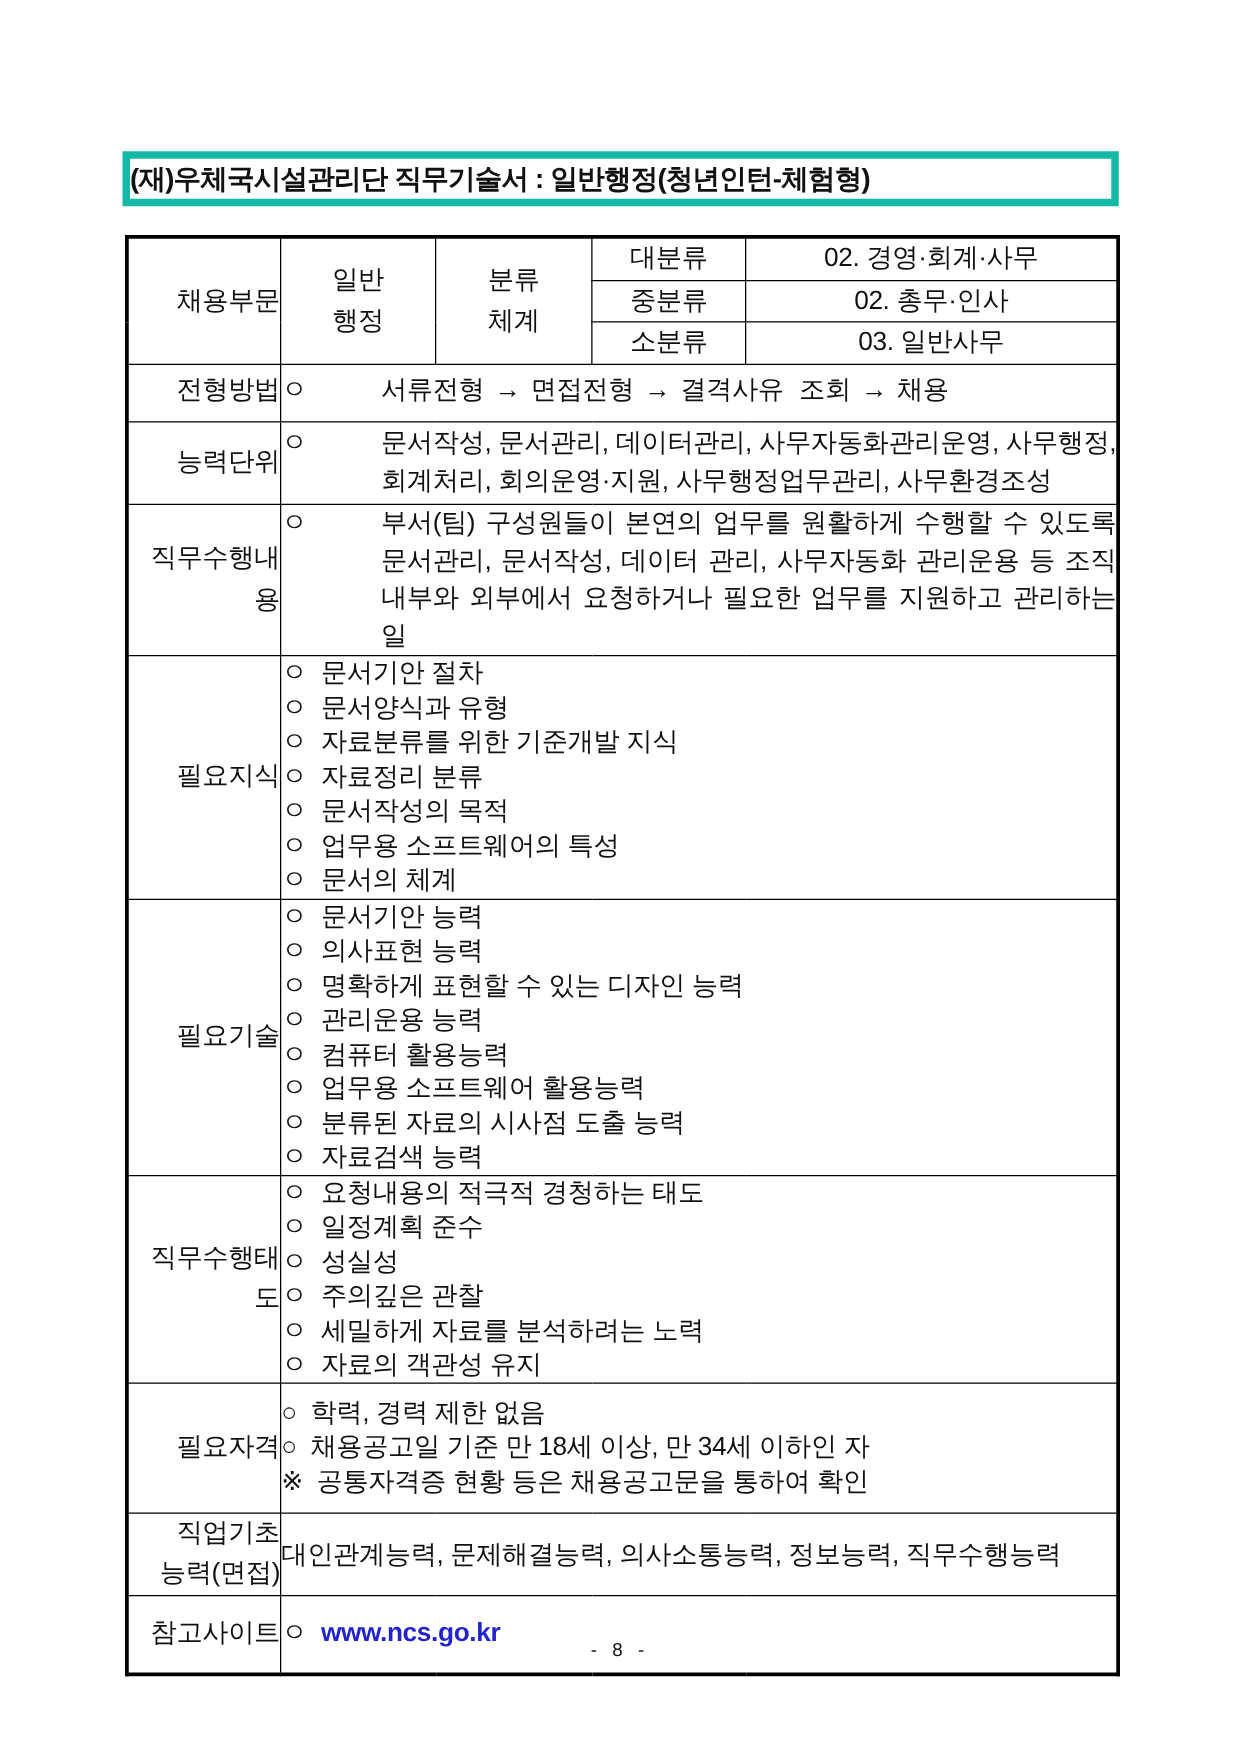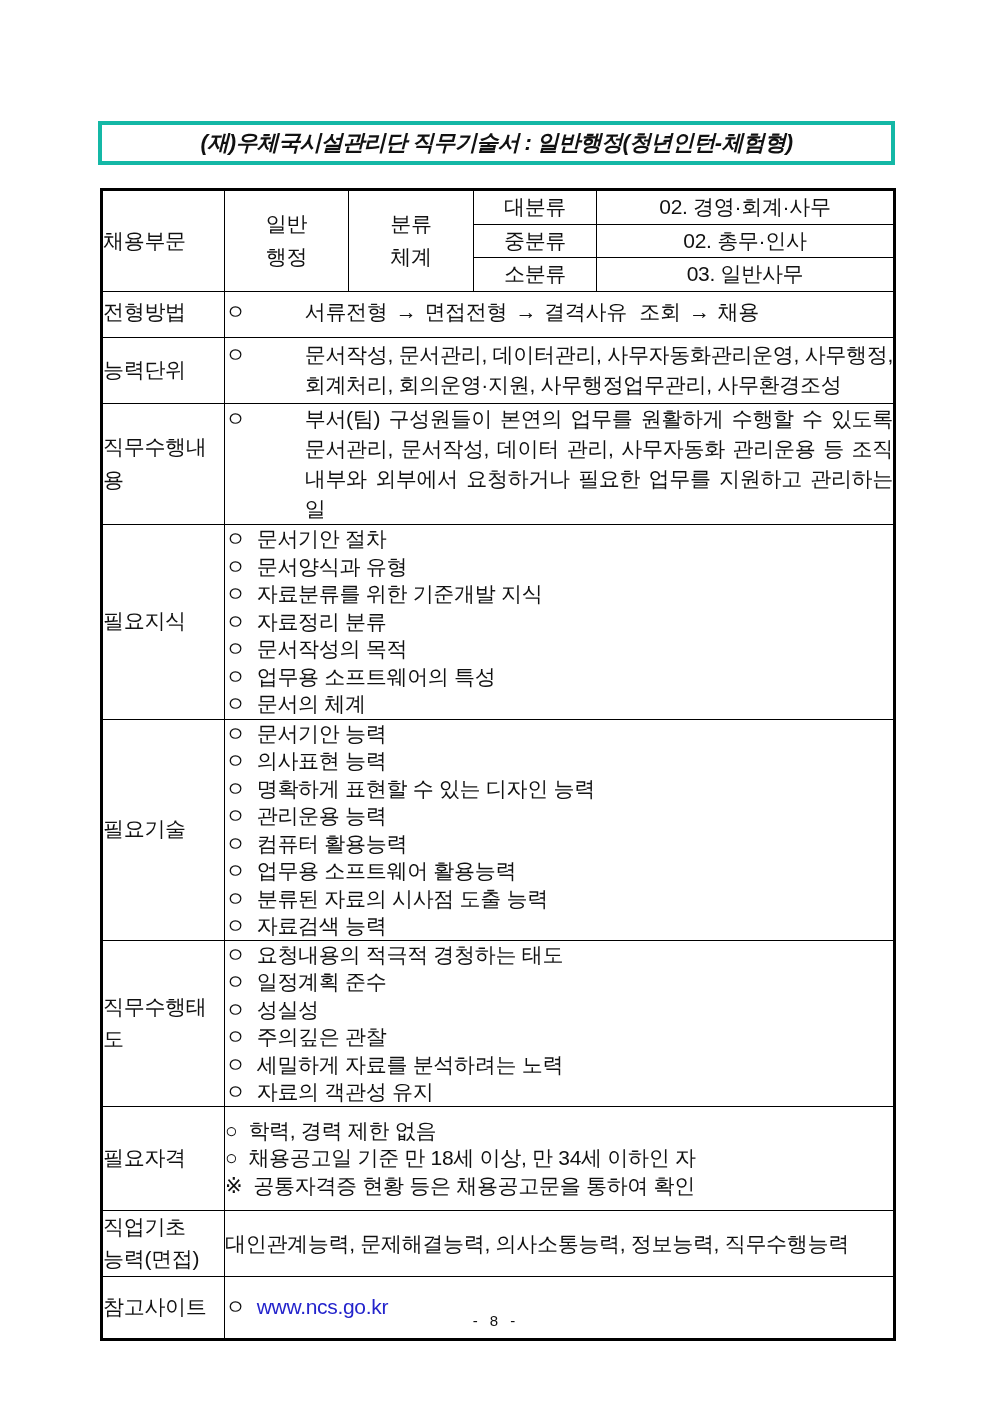--- a/index.html
+++ b/index.html
@@ -13,46 +13,44 @@
     color: #111111;
     letter-spacing: -0.3px;
     overflow: hidden;
   }
   .title-box {
     position: absolute;
     left: 98px;
     top: 121px;
     width: 797px;
     height: 44px;
-    border: 4px solid #14b8a6;
+    border: 6px solid #14b8a6;
     display: flex;
     align-items: center;
-    justify-content: center;
     font-size: 22px;
     font-weight: bold;
     letter-spacing: -0.6px;
-    font-style: italic;
   }
   table.doc {
     position: absolute;
     left: 100px;
     top: 188px;
     width: 793px;
     border-collapse: collapse;
     table-layout: fixed;
     border: 3px solid #000000;
   }
   table.doc td {
     border: 1.5px solid #000000;
     padding: 0;
     vertical-align: middle;
     font-size: 21px;
   }
   .label-cell {
-    text-align: left;
+    text-align: right;
     line-height: 1.55;
   }
   .center-cell {
     text-align: center;
     line-height: 1.55;
   }
   .content-cell {
     padding: 8px 14px;
   }
   .par {
@@ -66,20 +64,21 @@
     display: flex;
     gap: 11px;
     line-height: 27.5px;
   }
   .li-row .bullet { flex: 0 0 auto; }
   .plain-text { line-height: 27px; }
   .link {
     color: #2323cc;
     text-decoration: none;
     cursor: pointer;
+    font-weight: bold;
   }
   .page-number {
     position: absolute;
     left: 0;
     top: 1312px;
     width: 100%;
     text-align: center;
     font-size: 15px;
     letter-spacing: 4px;
     color: #111111;

